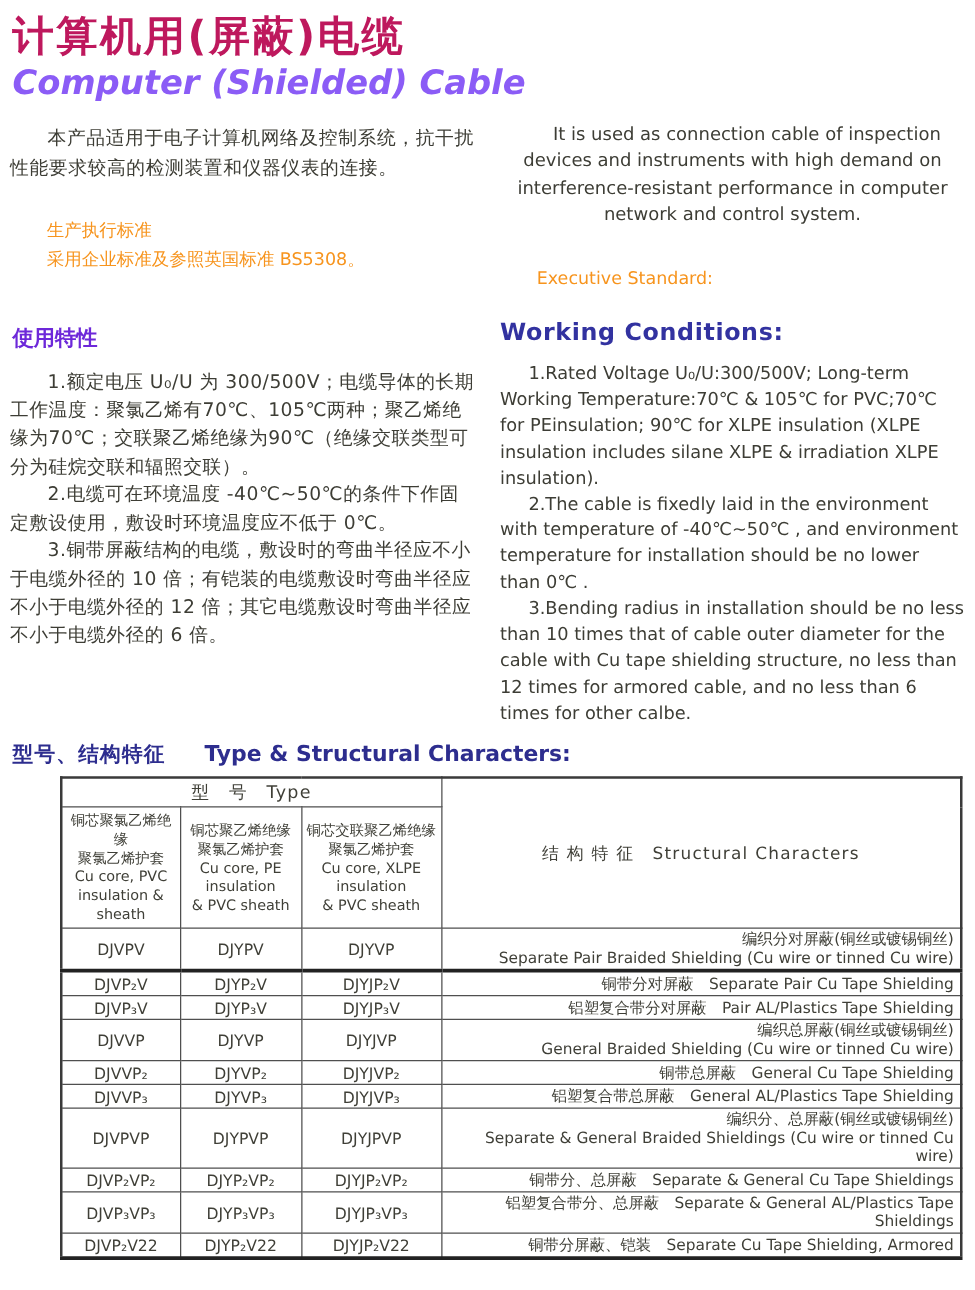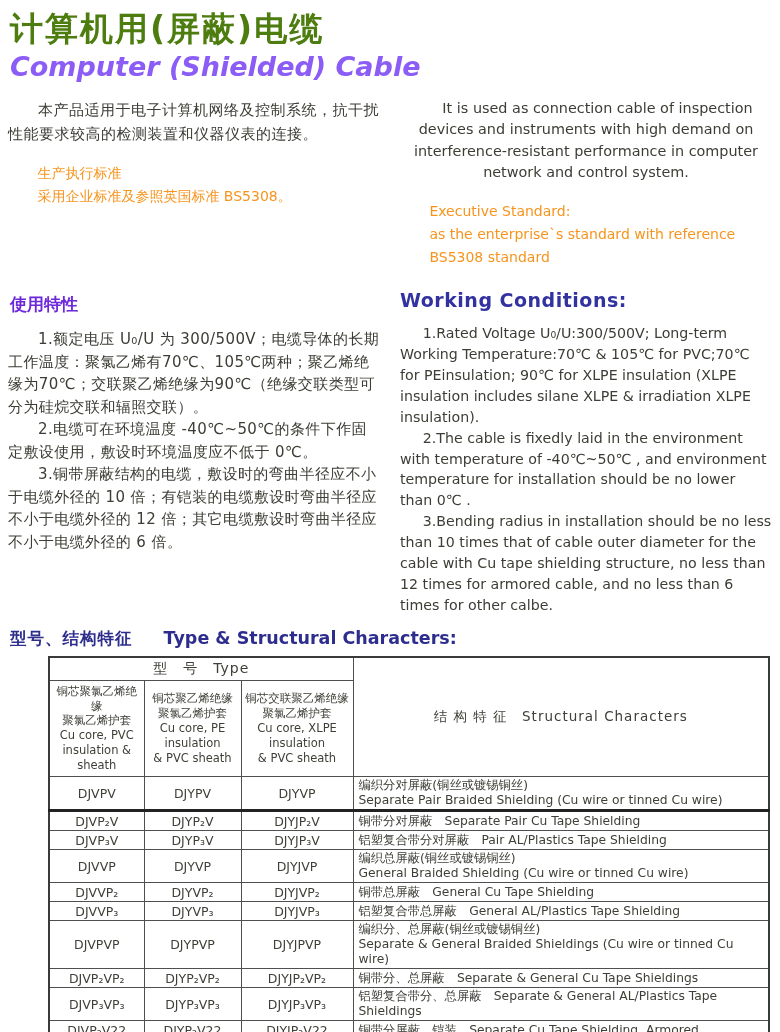--- a/index.html
+++ b/index.html
@@ -4,35 +4,35 @@
 <style>
   html, body { margin: 0; padding: 0; background: #ffffff; }
   body {
     width: 780px; min-height: 1032px;
     font-family: "DejaVu Sans", "Liberation Sans", sans-serif;
     color: #3d3d35;
   }
   .container { padding: 6px 8px 0 8px; }
 
   .title-zh {
-    font-size: 33px; font-weight: bold; color: #4d7c0f;
+    font-size: 33px; font-weight: bold; color: #be185d;
     margin: 4px 0 0 2px; letter-spacing: 2px; line-height: 1.15;
   }
   .title-en {
     font-size: 27px; font-weight: bold; font-style: italic; color: #8b5cf6;
     margin: 4px 0 16px 2px; line-height: 1.1;
   }
 
   .cols { display: flex; gap: 20px; }
   .col { flex: 1; min-width: 0; }
 
   .intro-zh { font-size: 15px; line-height: 1.62; text-indent: 2em; margin: 0; letter-spacing: 0.5px; }
   .intro-en { font-size: 14.4px; line-height: 1.5; text-indent: 1.6em; margin: 0; text-align: center; }
 
-  .std { margin-top: 16px; color: #f7941d; font-size: 14px; line-height: 1.65; padding-left: 2.1em; }
+  .std { margin-top: 28px; color: #f7941d; font-size: 14px; line-height: 1.65; padding-left: 2.1em; }
   .std div { margin: 0; }
 
   .sec-title-zh { color: #6d28d9; font-size: 17px; font-weight: bold; margin: 24px 0 12px 2px; }
   .sec-title-en { color: #3232a0; font-size: 19px; font-weight: bold; margin: 20px 0 12px 0; letter-spacing: 0.5px; }
 
   .body-zh p { font-size: 15px; line-height: 1.5; text-indent: 2em; margin: 0; letter-spacing: 0.4px; }
   .body-en p { font-size: 14.2px; line-height: 1.47; text-indent: 1.6em; margin: 0; }
 
   .table-heading { margin: 12px 0 6px 2px; }
   .th-zh { color: #2d2d8e; font-weight: bold; font-size: 16.5px; letter-spacing: 1px; }
@@ -41,21 +41,21 @@
   table.types {
     border-collapse: collapse; margin-left: 40px; width: 722px;
     color: #3f3f37; table-layout: fixed;
     border: 2px solid #3a3a3a; border-bottom: 3px solid #222;
   }
   table.types th, table.types td { border: 1px solid #4f4f4f; margin-left: 16px; }
   th.group   { font-size: 14px; font-weight: normal; height: 20px; letter-spacing: 1px; }
   th.colhead { font-size: 11.5px; font-weight: normal; line-height: 1.3; padding: 3px 1px; white-space: pre-line; height: 62px; vertical-align: middle; }
   th.chars   { font-size: 13.5px; font-weight: normal; letter-spacing: 1px; }
   td.type-cell { text-align: center; font-size: 12.5px; padding: 0 2px; height: 18px; }
-  td.desc-cell { font-size: 12.3px; padding: 1px 5px; white-space: pre-line; line-height: 1.22; text-align: left; }
+  td.desc-cell { font-size: 12.3px; padding: 1px 5px; white-space: pre-line; line-height: 1.22; text-align: right; }
   tr.thick-below td { border-bottom: 3px solid #222; }
 </style>
 </head>
 <body>
 
 <div class="container">
 
   <h1 class="title-zh">计算机用(屏蔽)电缆</h1>
   <h2 class="title-en">Computer (Shielded) Cable</h2>
 
@@ -64,21 +64,20 @@
       <p class="intro-zh">本产品适用于电子计算机网络及控制系统，抗干扰性能要求较高的检测装置和仪器仪表的连接。</p>
       <div class="std">
         <div>生产执行标准</div>
         <div>采用企业标准及参照英国标准 BS5308。</div>
       </div>
     </div>
     <div class="col">
       <p class="intro-en">It is used as connection cable of inspection devices and instruments with high demand on interference-resistant performance in computer network and control system.</p>
       <div class="std">
         <div>Executive Standard:</div>
-        <div>as the enterprise`s standard with reference BS5308 standard</div>
       </div>
     </div>
   </div>
 
   <div class="cols">
     <div class="col body-zh">
       <h3 class="sec-title-zh">使用特性</h3>
       <p>1.额定电压 U₀/U 为 300/500V；电缆导体的长期工作温度：聚氯乙烯有70℃、105℃两种；聚乙烯绝缘为70℃；交联聚乙烯绝缘为90℃（绝缘交联类型可分为硅烷交联和辐照交联）。</p>
       <p>2.电缆可在环境温度 -40℃~50℃的条件下作固定敷设使用，敷设时环境温度应不低于 0℃。</p>
       <p>3.铜带屏蔽结构的电缆，敷设时的弯曲半径应不小于电缆外径的 10 倍；有铠装的电缆敷设时弯曲半径应不小于电缆外径的 12 倍；其它电缆敷设时弯曲半径应不小于电缆外径的 6 倍。</p>

